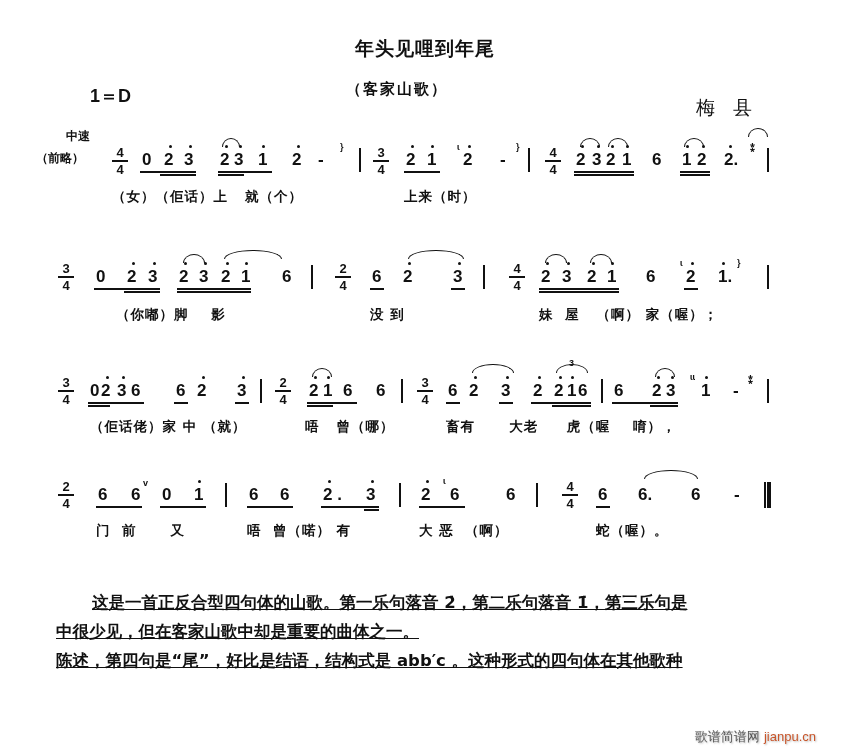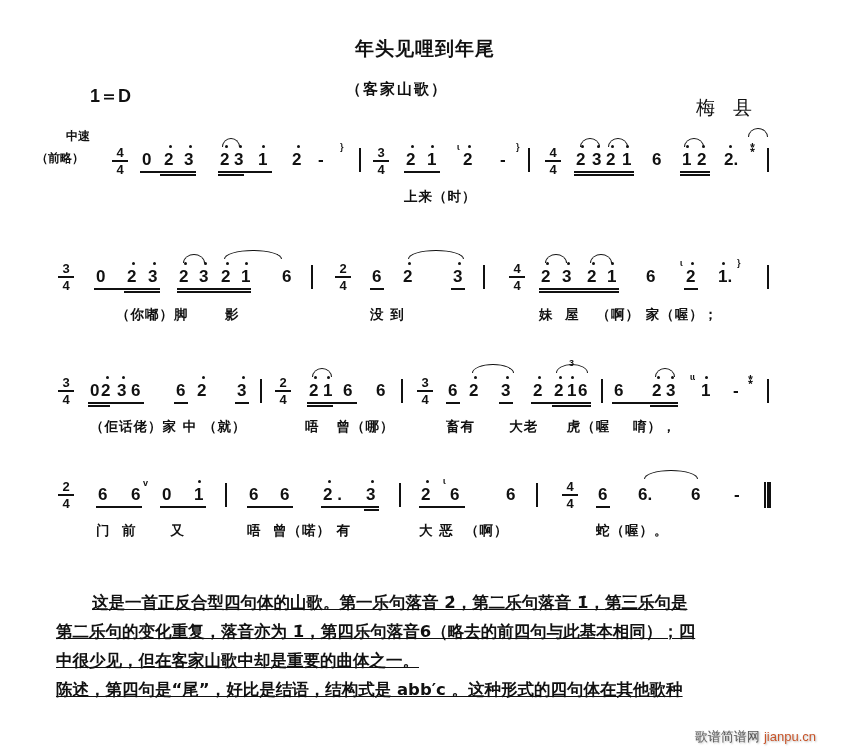--- a/index.html
+++ b/index.html
@@ -97,20 +97,21 @@
   <div class="tok" style="left:697px;top:31px;">2</div>
     <div class="dot" style="left:702px;top:25px;"></div>
   <div class="ul" style="left:680px;top:51px;width:30px;"></div>
   <div class="ul" style="left:680px;top:54px;width:30px;"></div>
   <div class="tok" style="left:724px;top:31px;">2.</div>
     <div class="dot" style="left:729px;top:25px;"></div>
   <div class="slur" style="left:748px;top:8px;width:18px;"></div>
   <div class="grace" style="left:750px;top:20px;">⁑</div>
   <div class="bar" style="left:767px;top:28px;"></div>
 
+  <div class="lyr" style="left:112px;top:68px;">（女）（佢话）上   就（个）</div>
   <div class="lyr" style="left:404px;top:68px;">上来（时）</div>
 </div>
 
 <div class="row" style="top:236px;">
   <div class="ts" style="left:58px;top:26px;">3<span class="line"></span>4</div>
   <div class="tok" style="left:96px;top:32px;">0</div>
   <div class="tok" style="left:127px;top:32px;">2</div>
     <div class="dot" style="left:132px;top:26px;"></div>
   <div class="tok" style="left:148px;top:32px;">3</div>
     <div class="dot" style="left:153px;top:26px;"></div>
@@ -158,21 +159,21 @@
   <div class="tok" style="left:646px;top:32px;">6</div>
   <div class="grace" style="left:680px;top:22px;">ɩ</div>
   <div class="tok" style="left:686px;top:32px;">2</div>
     <div class="dot" style="left:691px;top:26px;"></div>
   <div class="ul" style="left:684px;top:52px;width:14px;"></div>
   <div class="tok" style="left:718px;top:32px;">1.</div>
     <div class="dot" style="left:722px;top:26px;"></div>
   <div class="grace" style="left:737px;top:22px;">}</div>
   <div class="bar" style="left:767px;top:29px;"></div>
 
-  <div class="lyr" style="left:116px;top:70px;font-family:Liberation Mono, monospace;">（你嘟）脚    影</div>
+  <div class="lyr" style="left:116px;top:70px;">（你嘟）脚    影</div>
   <div class="lyr" style="left:370px;top:70px;">没 到</div>
   <div class="lyr" style="left:539px;top:70px;">妹  屋   （啊） 家（喔）；</div>
 </div>
 
 <div class="row" style="top:350px;">
   <div class="ts" style="left:58px;top:26px;">3<span class="line"></span>4</div>
   <div class="tok" style="left:90px;top:32px;">0</div>
   <div class="tok" style="left:101px;top:32px;">2</div>
     <div class="dot" style="left:106px;top:26px;"></div>
   <div class="tok" style="left:117px;top:32px;">3</div>
@@ -284,21 +285,20 @@
   <div class="dbar" style="left:764px;top:20px;"></div>
 
   <div class="lyr" style="left:96px;top:60px;">门  前      又</div>
   <div class="lyr" style="left:247px;top:60px;">唔  曾（喏） 有</div>
   <div class="lyr" style="left:419px;top:60px;">大 恶  （啊）</div>
   <div class="lyr" style="left:596px;top:60px;">蛇（喔）。</div>
 </div>
 
 <div class="para" style="top:588px;text-decoration:underline;">
   <p style="text-indent:30px;">这是一首正反合型四句体的山歌。第一乐句落音 2̇，第二乐句落音 1̇，第三乐句是</p>
-  <p style="margin-left:-6px;">第二乐句的变化重复，落音亦为 1̇，第四乐句落音6（略去的前四句与此基本相同）；四</p>
   <p style="margin-left:-6px;">中很少见，但在客家山歌中却是重要的曲体之一。</p>
   <p style="margin-left:-6px;">陈述，第四句是“尾”，好比是结语，结构式是 abb′c 。这种形式的四句体在其他歌种</p>
 </div>
 
 <div class="abs wm">
   <span>歌谱简谱网</span>
   <span class="en">jianpu.cn</span>
 </div>
 
 </body></html>

